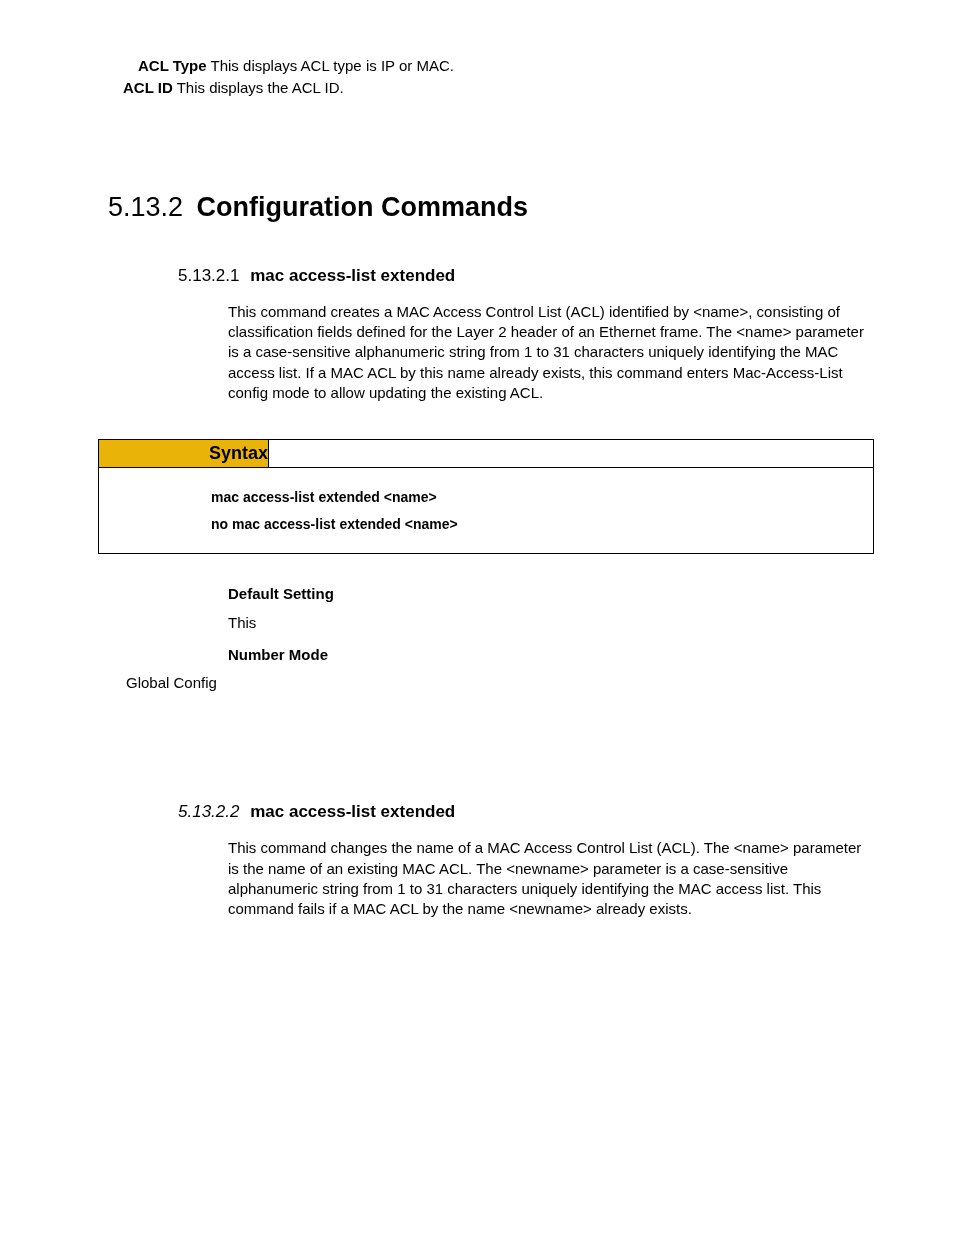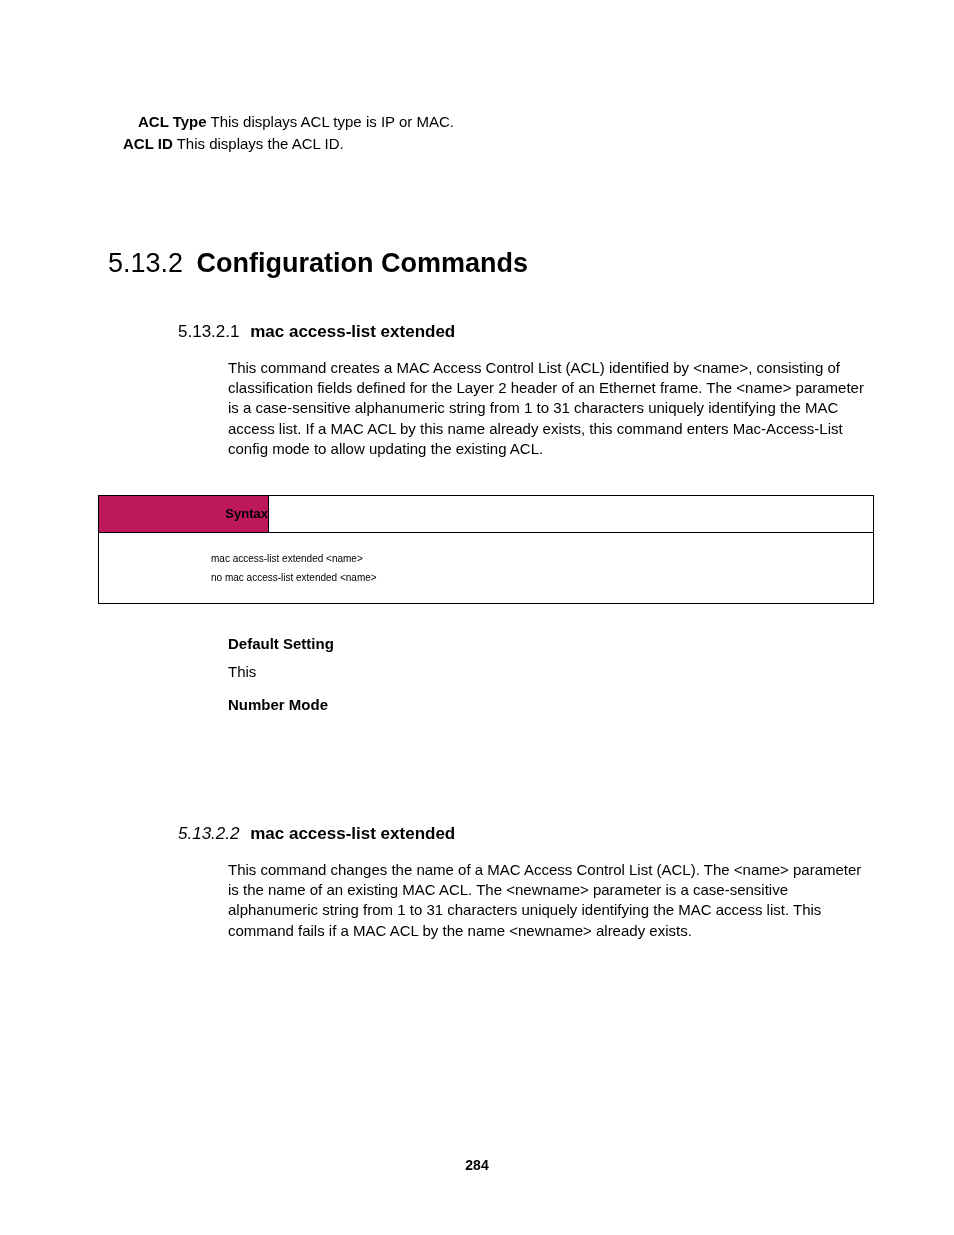--- a/index.html
+++ b/index.html
@@ -7,21 +7,21 @@
     font-size: 15px;
     line-height: 1.35;
     color: #000;
     background: #fff;
     margin: 0;
     padding: 0;
   }
   .page {
     width: 954px;
     min-height: 1235px;
-    padding: 112px 80px 40px 98px;
+    padding: 56px 80px 40px 98px;
     box-sizing: border-box;
     position: relative;
   }
   .top-defs {
     margin-bottom: 90px;
     padding-left: 10px;
     padding-right: 0px;
   }
   .top-defs .def-line {
     margin-bottom: 2px;
@@ -59,37 +59,37 @@
     border: 1px solid #000;
     border-collapse: collapse;
     width: 100%;
   }
   .syntax-head td {
     padding: 0;
     vertical-align: middle;
   }
   .syntax-label-cell {
     border: 1px solid #000;
-    background: #be185d;
+    background: #eab308;
     width: 170px;
-    height: 37px;
+    height: 28px;
     text-align: right;
     font-weight: bold;
-    font-size: 13px;
+    font-size: 18px;
     padding-right: 6px;
     box-sizing: border-box;
   }
   .syntax-rest {
     border-bottom: 1px solid #000;
   }
   .syntax-body td {
     border: 1px solid #000;
     padding: 16px 8px 16px 112px;
-    font-weight: normal;
-    font-size: 10px;
+    font-weight: bold;
+    font-size: 14px;
     line-height: 1.9;
   }
 
   .param-block {
     margin: 30px 0 30px 180px;
   }
   .label-bold {
     font-weight: bold;
     margin: 12px 0 8px 130px;
   }
@@ -151,26 +151,26 @@
         <div>no mac access-list extended &lt;name&gt;</div>
       </td>
     </tr>
   </tbody>
     </table>
 
 
   <div class="label-bold">Default Setting</div>
   <div class="plain-indent">This</div>
   <div class="label-bold">Number Mode</div>
+  <div class="global-config">Global Config</div>
 
   <div style="height:80px;"></div>
 
   <h2 class="sub">
     <span class="num" style="font-weight:400;font-style:italic;">5.13.2.2</span>
     <span>mac access-list extended</span>
   </h2>
 
   <div class="body-block">
     <div class="para">This command changes the name of a MAC Access Control List (ACL). The &lt;name&gt; parameter is the name of an existing MAC ACL. The &lt;newname&gt; parameter is a case-sensitive alphanumeric string from 1 to 31 characters uniquely identifying the MAC access list. This command fails if a MAC ACL by the name &lt;newname&gt; already exists.</div>
   </div>
 
-  <div class="page-num">284</div>
 </div>
 
 </body></html>

